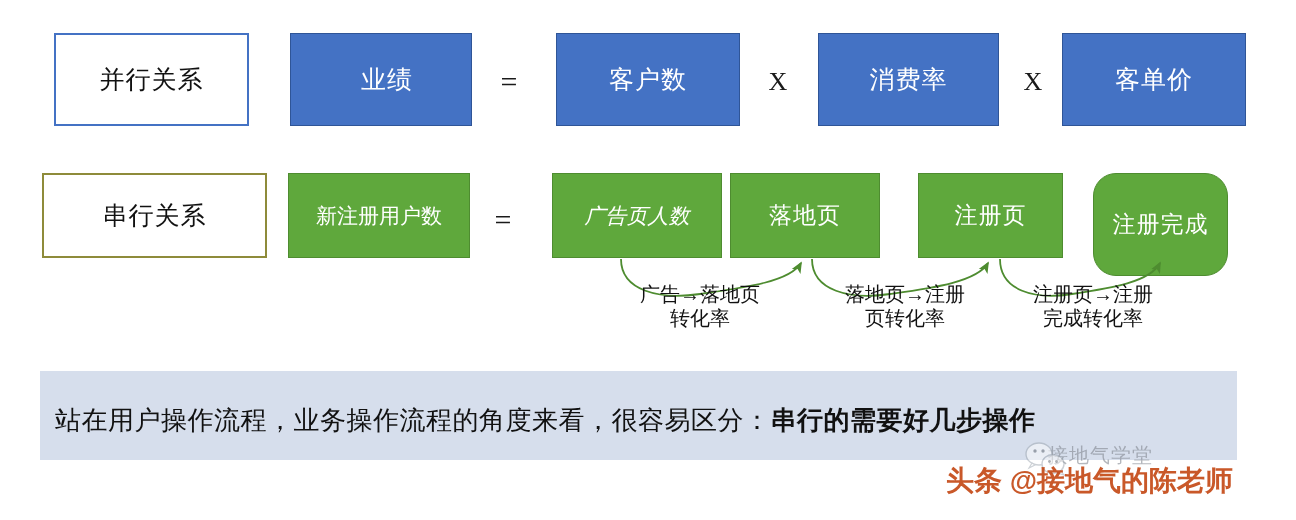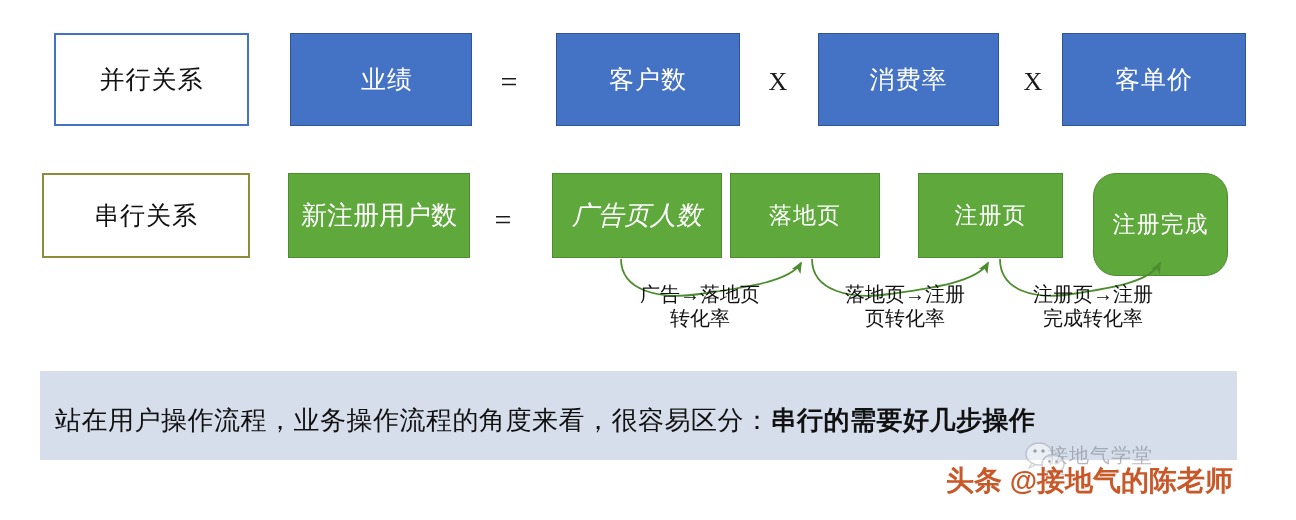--- a/index.html
+++ b/index.html
@@ -50,21 +50,21 @@
   }
 
   .green-box {
     background: #5FA83C;
     border: 1px solid #4E8C30;
     color: #ffffff;
     font-size: 23px;
     letter-spacing: 1px;
   }
   .green-box.tight {
-    font-size: 26px;
+    font-size: 21px;
     letter-spacing: 0px;
   }
 
   .op {
     position: absolute;
     font-family: "Liberation Serif", "DejaVu Serif", serif;
     font-size: 26px;
     color: #1a1a1a;
     text-align: center;
     width: 40px;
@@ -177,21 +177,21 @@
   <div class="box blue-box" style="left:818px; top:33px; width:181px; height:93px;">
     <span>消费率</span>
   </div>
 
   <div class="op" style="left:1013px; top:67px;">X</div>
 
   <div class="box blue-box" style="left:1062px; top:33px; width:184px; height:93px;">
     <span>客单价</span>
   </div>
 
-  <div class="box label-box olive" style="left:42px; top:173px; width:208px; height:85px;">
+  <div class="box label-box olive" style="left:42px; top:173px; width:225px; height:85px;">
     <span>串行关系</span>
   </div>
 
   <div class="box green-box tight" style="left:288px; top:173px; width:182px; height:85px;">
     <span>新注册用户数</span>
   </div>
 
   <div class="op eq" style="left:483px; top:203px;">=</div>
 
   <div class="box green-box tight" style="left:552px; top:173px; width:170px; height:85px;font-style:italic;">

